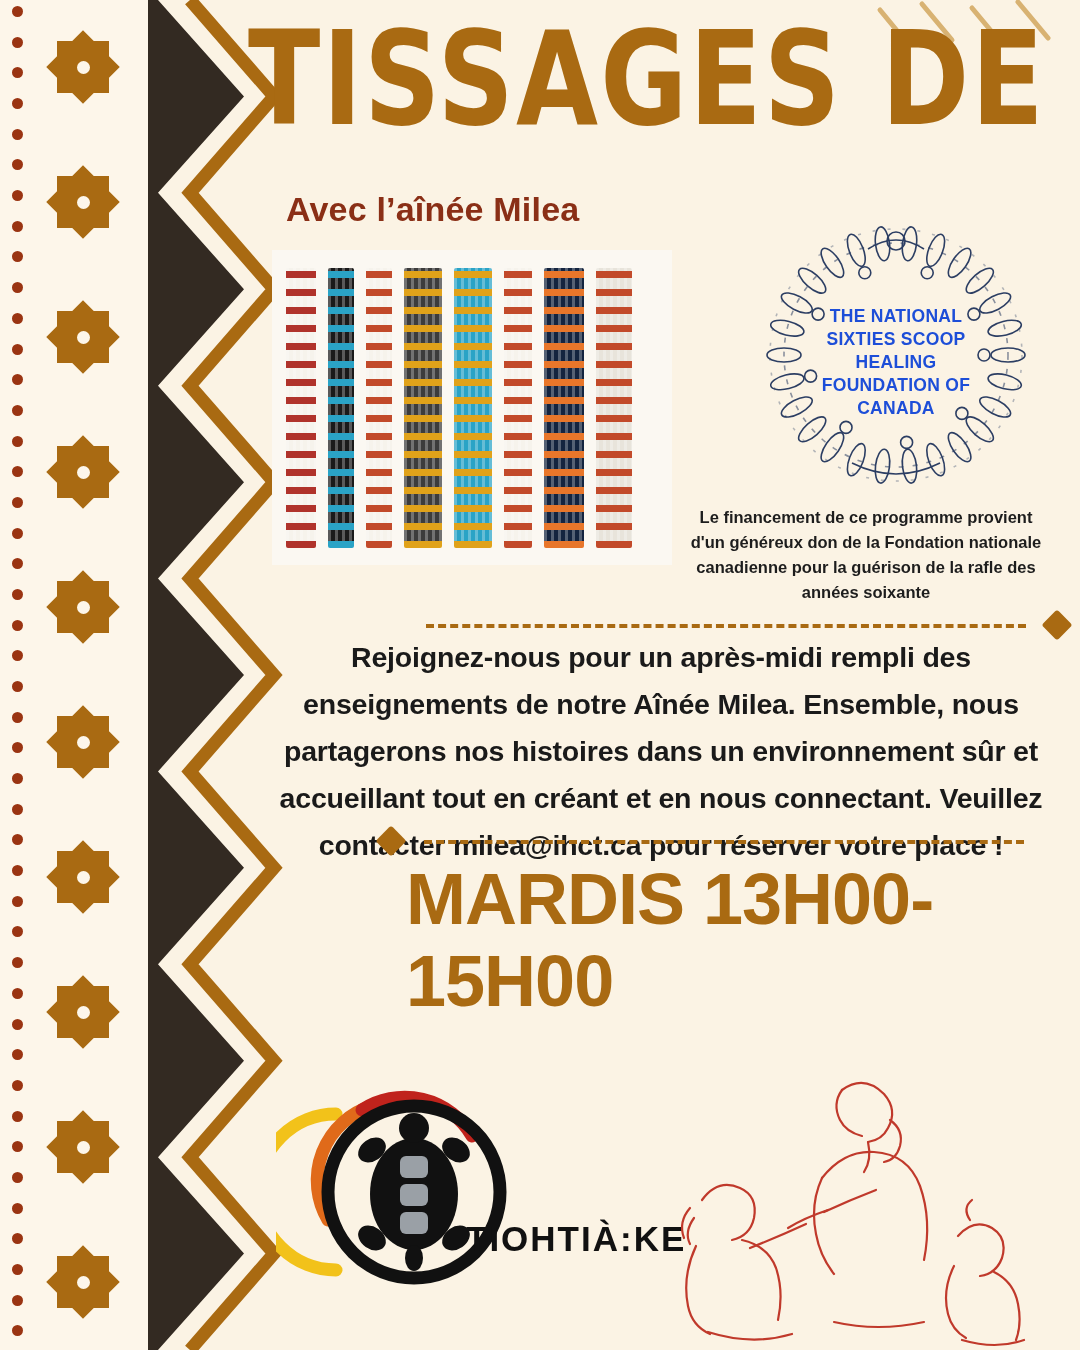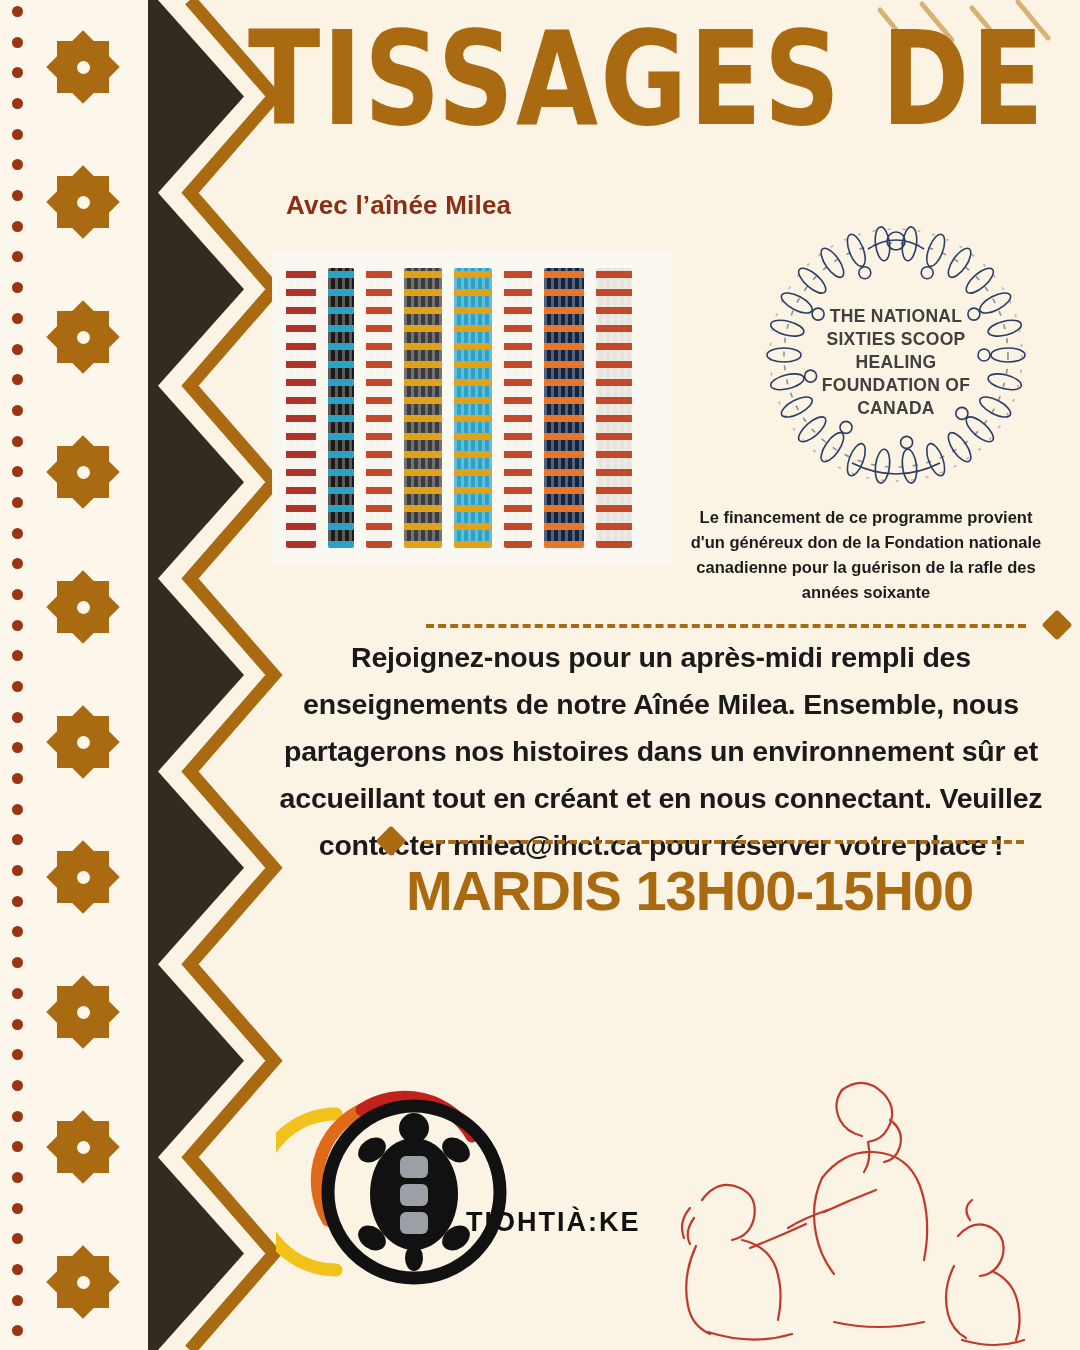--- a/index.html
+++ b/index.html
@@ -97,21 +97,21 @@
     color: #a96a12;
     white-space: nowrap;
     text-transform: uppercase;
     transform: scaleY(1.25) scaleX(1.02);
     transform-origin: left top;
   }
 
   .subtitle {
     position: absolute;
     left: 30px; top: 190px;
-    font-size: 26px;
+    font-size: 34px;
     font-weight: 700;
     color: #8a2f16;
     letter-spacing: 0.2px;
   }
 
   .beadwork {
     position: absolute;
     left: 16px; top: 250px;
     width: 400px; height: 315px;
     background: #fbf8f2;
@@ -130,21 +130,21 @@
     width: 280px; height: 280px;
   }
   .wreath-text {
     position: absolute;
     left: 560px; top: 305px;
     width: 160px;
     text-align: center;
     font-size: 17.5px;
     line-height: 23px;
     font-weight: 700;
-    color: #404040;
+    color: #1d4ed8;
     letter-spacing: 0.3px;
   }
 
   .funding {
     position: absolute;
     left: 430px; top: 505px;
     width: 360px;
     text-align: center;
     font-size: 16.5px;
     line-height: 25px;
@@ -177,21 +177,21 @@
     font-size: 28.5px;
     line-height: 47px;
     font-weight: 700;
     color: #1a1a1a;
     letter-spacing: -0.2px;
   }
 
   .when {
     position: absolute;
     left: 150px; top: 858px;
-    font-size: 56px;
+    font-size: 72px;
     font-weight: 700;
     color: #a96a12;
     letter-spacing: -1px;
   }
 
   .limited {
     position: absolute;
     left: 60px; top: 950px;
     font-size: 42px;
     font-weight: 700;
@@ -219,23 +219,23 @@
     left: 210px; top: 1205px;
     font-weight: 700;
     color: #111;
   }
   .centre-text .l1 {
     font-size: 27px;
     letter-spacing: 7px;
     text-align: right;
   }
   .centre-text .l2 {
-    font-size: 27px;
+    font-size: 35px;
     letter-spacing: 2px;
-    margin-top: 2px;
+    margin-top: 14px;
   }
 
   .people-art {
     position: absolute;
     left: 390px; top: 1050px;
     width: 420px; height: 300px;
   }
 
   .topright-lines {
     position: absolute;

